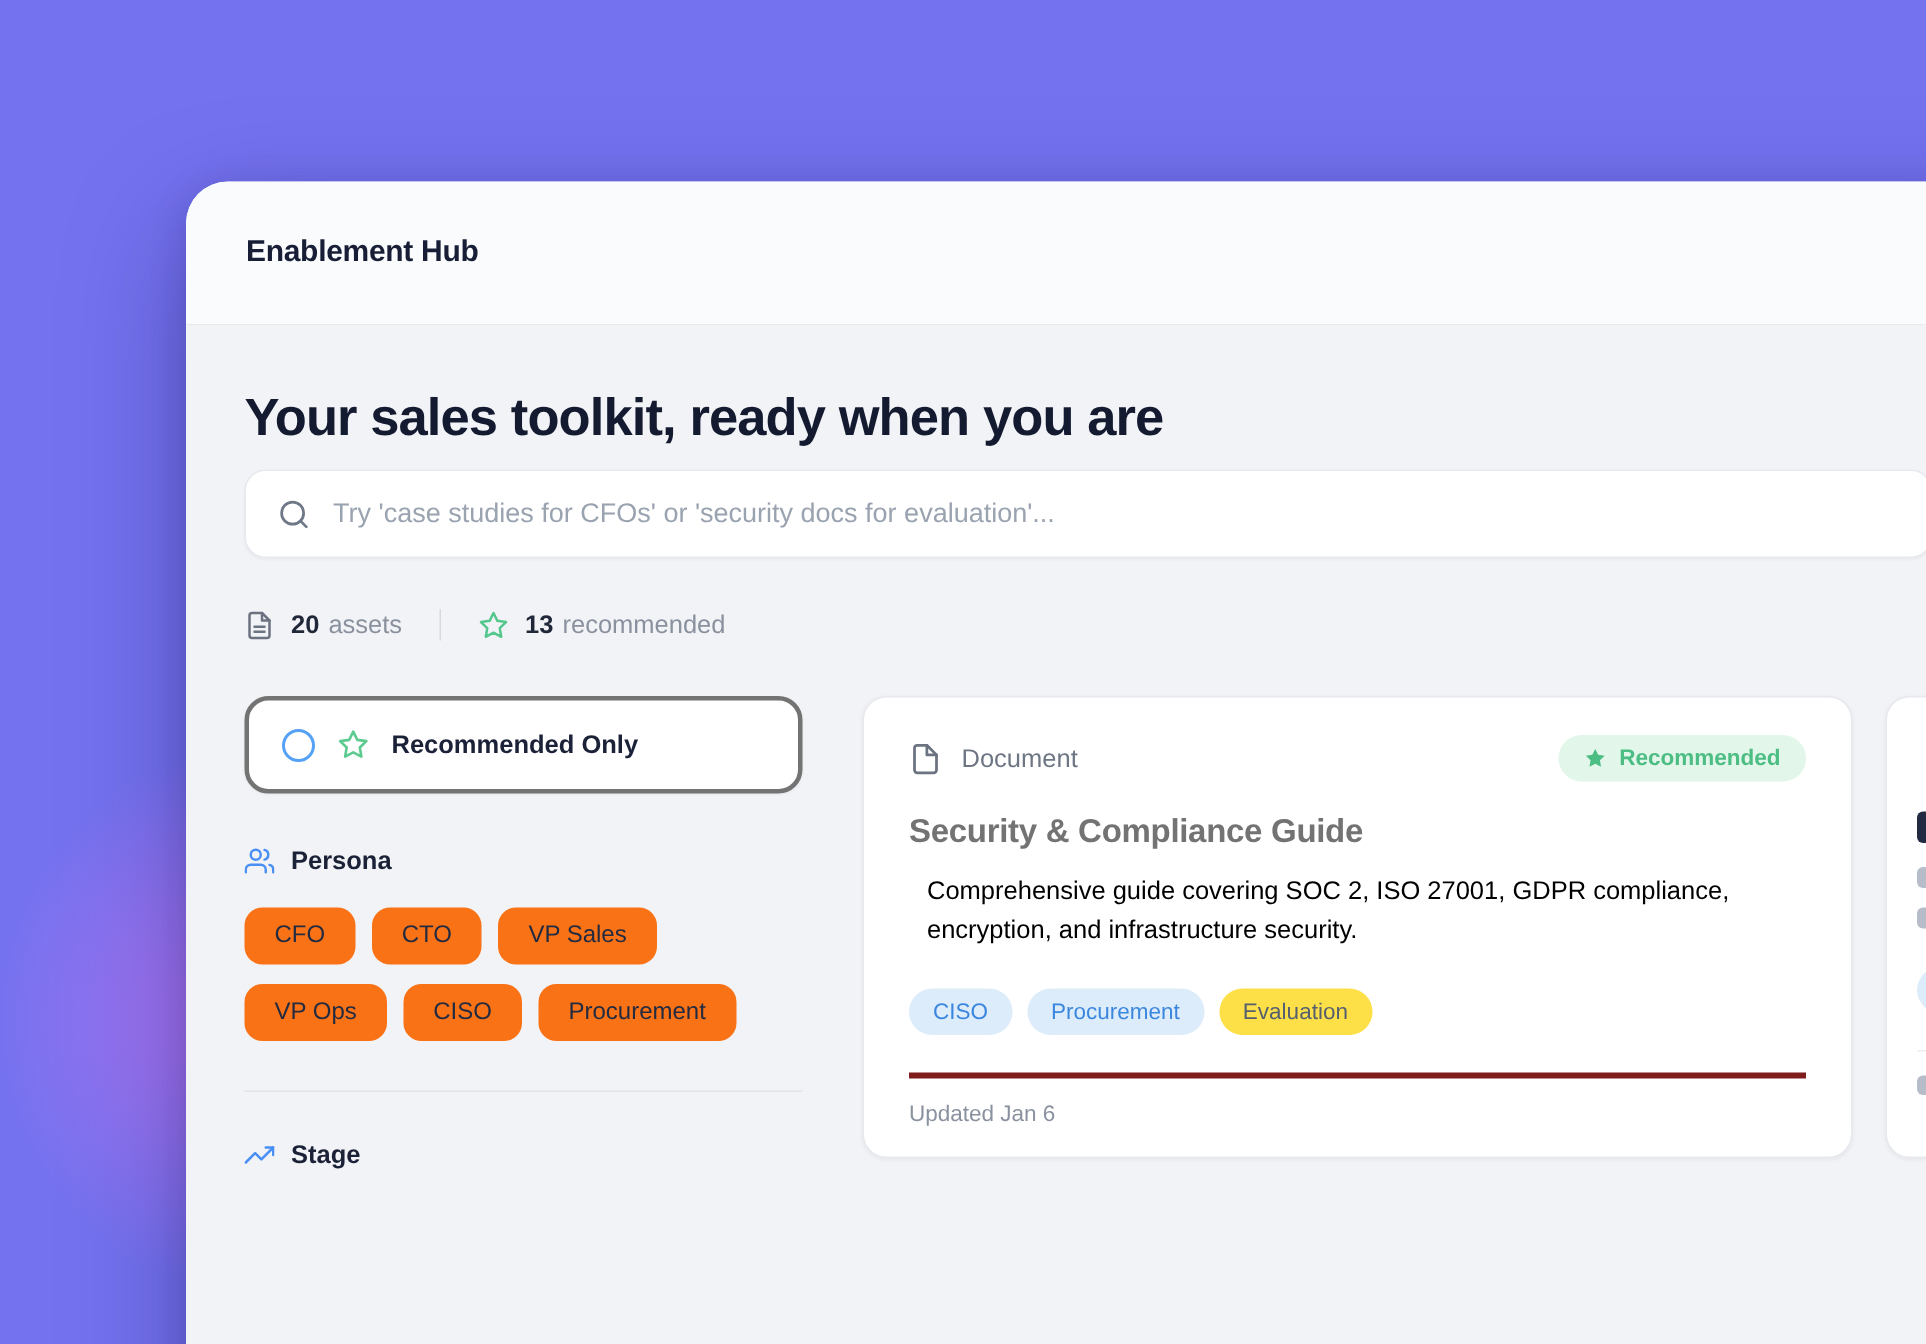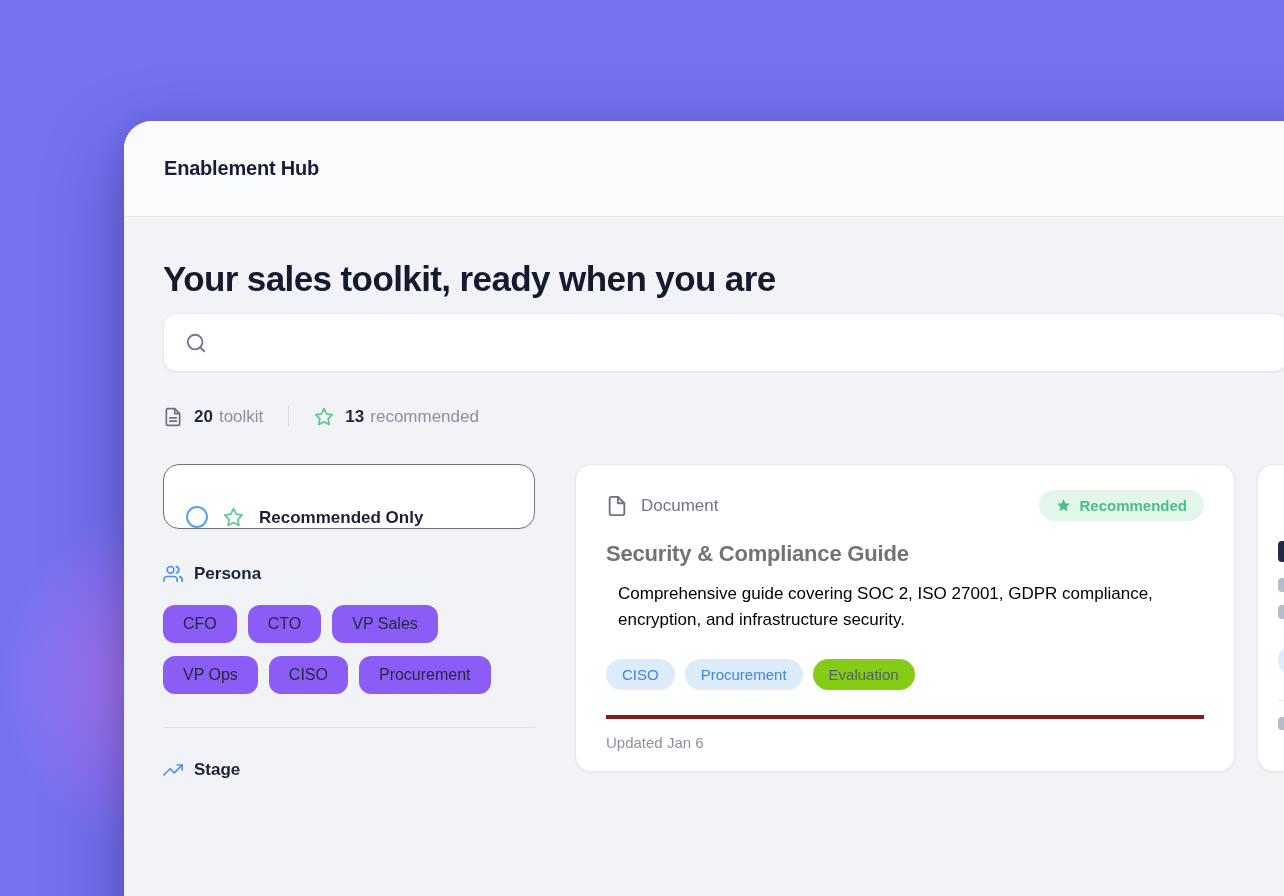--- a/index.html
+++ b/index.html
@@ -47,33 +47,33 @@
   .stats svg { margin-right: 11px; }
   .stat-icon-doc { color: #6b7280; }
   .stat-icon-star { color: #55c78d; }
   .stat-count { font-weight: 700; color: #1f2739; margin-right: 6px; }
   .stats .vdiv { width: 1px; height: 21px; background: #d7dae0; margin: 0 25px; }
 
   .layout { display: flex; gap: 40px; margin-top: 37px; align-items: flex-start; }
 
   .filters { width: 372px; flex: none; }
   .rec-card {
-    display: flex; align-items: flex-end; gap: 15px; height: 65px; padding: 0 22px;
-    background: #ffffff; border: 1px solid #737373; border-radius: 16px;
+    display: flex; align-items: center; gap: 15px; height: 65px; padding: 0 22px;
+    background: #ffffff; border: 3px solid #737373; border-radius: 16px;
     box-shadow: 0 1px 2px rgba(16,24,40,0.04); cursor: pointer; margin-bottom: 35px;
   }
   .radio-circle { width: 22px; height: 22px; border: 2px solid #55a1f6; border-radius: 50%; background: #fff; flex: none; }
   .rec-label { font-size: 17px; font-weight: 600; color: #1b2238; }
   .star-green { color: #5dcb90; }
 
   .section-head { display: flex; align-items: flex-end; gap: 11px; font-size: 17px; font-weight: 700; color: #1b2238; }
   .section-head svg { color: #4a90f4; }
   .chips { display: flex; flex-wrap: wrap; gap: 13px 11px; margin-top: 21px; }
   .chip {
-    background: #8b5cf6; border-radius: 12px; padding: 10px 20px;
+    background: #f97316; border-radius: 12px; padding: 10px 20px;
     font-size: 16px; font-weight: 500; color: #242b40; cursor: pointer;
   }
   .filters hr { border: none; border-top: 1px solid #e2e4e9; margin: 33px 0 32px; }
 
   .cards { display: flex; gap: 22px; flex: none; }
   .card {
     width: 660px; flex: none; background: #ffffff; border: 1px solid #e7e9ee;
     border-radius: 16px; padding: 25px 30px 20px;
     box-shadow: 0 1px 3px rgba(16,24,40,0.05); cursor: pointer;
   }
@@ -83,21 +83,21 @@
   .badge {
     display: inline-flex; align-items: center; gap: 8px;
     background: #e2f6ea; color: #4cbd83; font-size: 15px; font-weight: 600;
     padding: 7px 17px; border-radius: 999px;
   }
   .card-title { font-size: 22px; font-weight: 700; color: #737373; letter-spacing: -0.2px; margin-bottom: 14px; }
   .card-desc { font-size: 17px; line-height: 1.55; color: #000000; max-width: 565px; margin-bottom: 25px; margin-left: 12px; }
   .tags { display: flex; gap: 10px; }
   .tag { border-radius: 999px; padding: 7px 16px; font-size: 15px; font-weight: 500; cursor: pointer; }
   .tag.blue { background: #dcecfb; color: #3c87de; }
-  .tag.gray { background: #84cc16; color: #565f6e; text-align: center; }
+  .tag.gray { background: #fde047; color: #565f6e; text-align: center; }
   .card-foot { border-top: 4px solid #7f1d1d; margin-top: 25px; padding-top: 15px; font-size: 15px; color: #8a92a0; }
 
   
   .card.partial { padding-left: 20px; }
   .pc-spacer { height: 31px; margin-bottom: 20px; }
   .frag { border-radius: 4px; }
   .frag-title { width: 220px; height: 21px; background: #232b42; margin-bottom: 16px; }
   .frag-line1 { width: 320px; height: 14px; background: #b6bdc8; margin-bottom: 13px; }
   .frag-line2 { width: 260px; height: 14px; background: #b6bdc8; margin-bottom: 26px; }
   .frag-chip { width: 74px; height: 30px; background: #dcecfb; border-radius: 999px; }
@@ -117,31 +117,32 @@
 
   <div class="panel-body">
 
     <h1 class="hero-title">Your sales toolkit, ready when you are</h1>
 
     <div class="searchbar">
       <svg width="22" height="22" viewBox="0 0 24 24" fill="none" stroke="currentColor" stroke-width="2" stroke-linecap="round" stroke-linejoin="round">
           <circle cx="11" cy="11" r="8"></circle>
           <line x1="21" y1="21" x2="16.65" y2="16.65"></line>
         </svg>
+      <input type="text" placeholder="Try 'case studies for CFOs' or 'security docs for evaluation'..." style="">
     </div>
 
     <div class="stats">
       <svg class="stat-icon-doc" width="20" height="20" viewBox="0 0 24 24" fill="none" stroke="currentColor" stroke-width="2" stroke-linecap="round" stroke-linejoin="round">
           <path d="M14 2H6a2 2 0 0 0-2 2v16a2 2 0 0 0 2 2h12a2 2 0 0 0 2-2V8z"></path>
           <polyline points="14 2 14 8 20 8"></polyline>
           <line x1="16" y1="13" x2="8" y2="13"></line>
           <line x1="16" y1="17" x2="8" y2="17"></line>
         </svg>
       <span class="stat-count">20</span>
-      <span>toolkit</span>
+      <span>assets</span>
       <span class="vdiv"></span>
       <svg class="stat-icon-star" width="20" height="20" viewBox="0 0 24 24" fill="none" stroke="currentColor" stroke-width="2" stroke-linecap="round" stroke-linejoin="round">
           <polygon points="12 2 15.09 8.26 22 9.27 17 14.14 18.18 21.02 12 17.77 5.82 21.02 7 14.14 2 9.27 8.91 8.26 12 2"></polygon>
         </svg>
       <span class="stat-count">13</span>
       <span>recommended</span>
     </div>
 
     <div class="layout">
 

